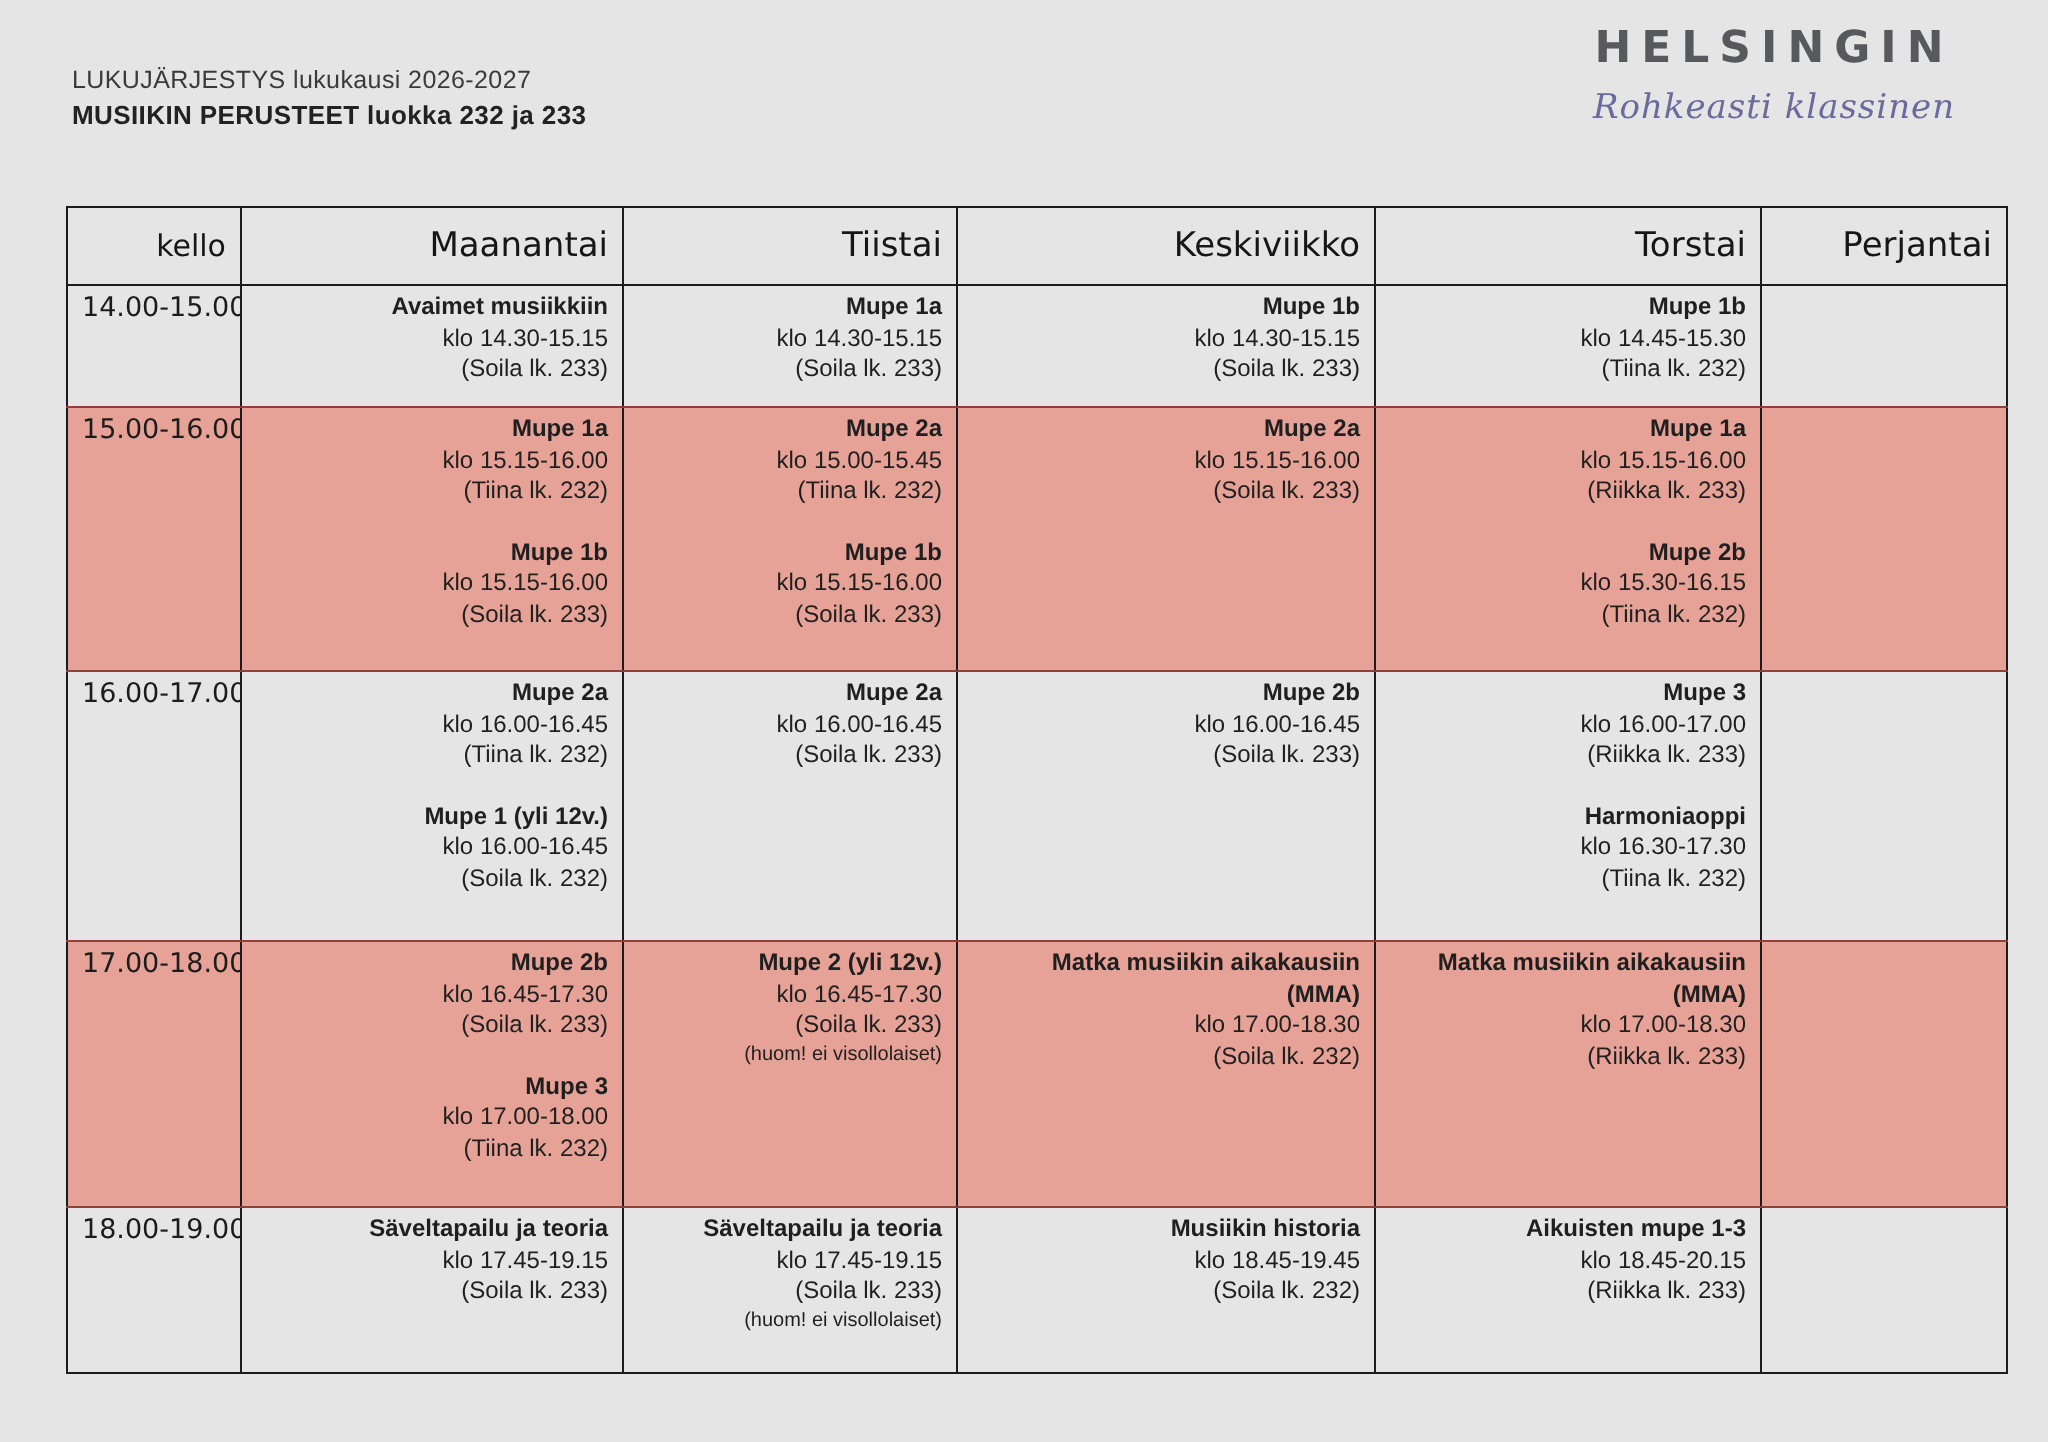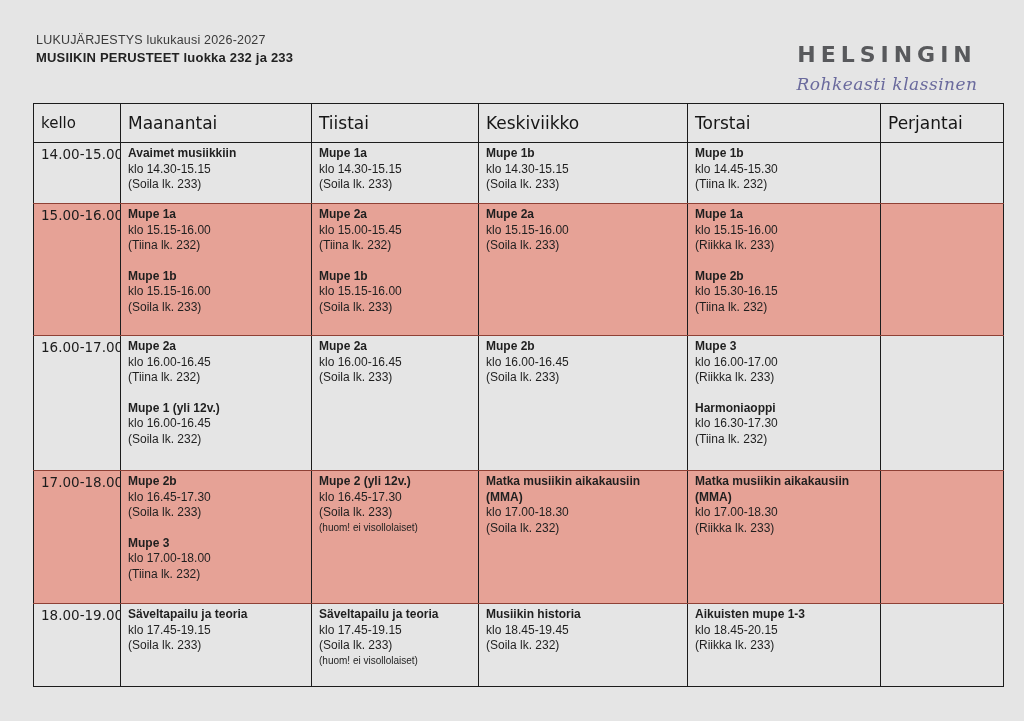--- a/index.html
+++ b/index.html
@@ -7,30 +7,30 @@
         font-family:"Liberation Sans",sans-serif;color:#1f1f1f;}
 
   
   .doc-head{position:absolute;left:36px;top:33px;}
   .doc-head .l1{font-size:12.5px;color:#3a3a3a;letter-spacing:.2px;}
   .doc-head .l2{font-size:13px;font-weight:bold;color:#222;margin-top:3px;letter-spacing:.2px;}
 
   
   .logo{position:absolute;right:28px;top:12px;width:218px;text-align:center;}
   .logo .ln1{font-family:"DejaVu Sans",sans-serif;font-weight:bold;font-size:22px;
-             letter-spacing:5px;color:#58595c;margin-top:30px;}
+             letter-spacing:5px;color:#58595c;}
   .logo .ln2{font-family:"DejaVu Sans",sans-serif;font-weight:bold;font-size:13.5px;
              letter-spacing:4.2px;color:#7d7e82;margin-top:3px;}
   .logo .tag{font-family:"DejaVu Serif",serif;font-style:italic;font-size:17px;
              color:var(--tagline,#6a6a9d);margin-top:7px;letter-spacing:.5px;}
 
   
   table.tt{position:absolute;left:33px;top:103px;width:970px;border-collapse:collapse;
            table-layout:fixed;}
-  table.tt th,table.tt td{border:1px solid #1c1c1c;vertical-align:top;text-align:left;
+  table.tt th,table.tt td{border:1px solid #1c1c1c;vertical-align:top;text-align:right;
            padding:3px 7px 4px 7px;overflow:hidden;}
   table.tt th{font-family:"DejaVu Sans",sans-serif;font-weight:normal;font-size:17px;
            color:#161616;height:30px;padding-top:4px;vertical-align:middle;}
   table.tt th.kello{font-size:15px;}
   td.time{font-family:"DejaVu Sans",sans-serif;font-size:13.5px;color:#1c1c1c;
           padding-top:6px;white-space:nowrap;}
   td.cell{font-size:12px;line-height:1.3;}
   tr.hl td{background:var(--highlight,#e6a296);}
   .entry+.entry{margin-top:15px;}
   .entry .t{font-weight:bold;}

